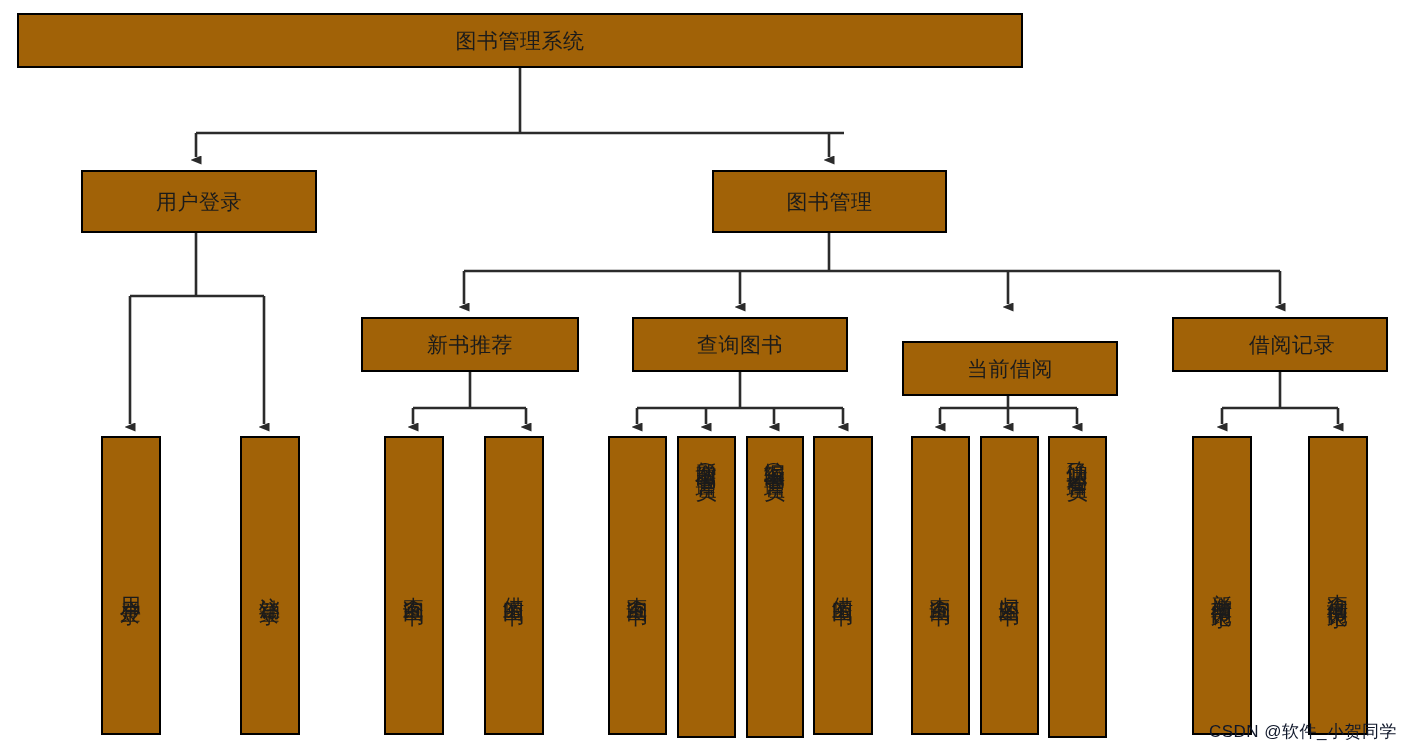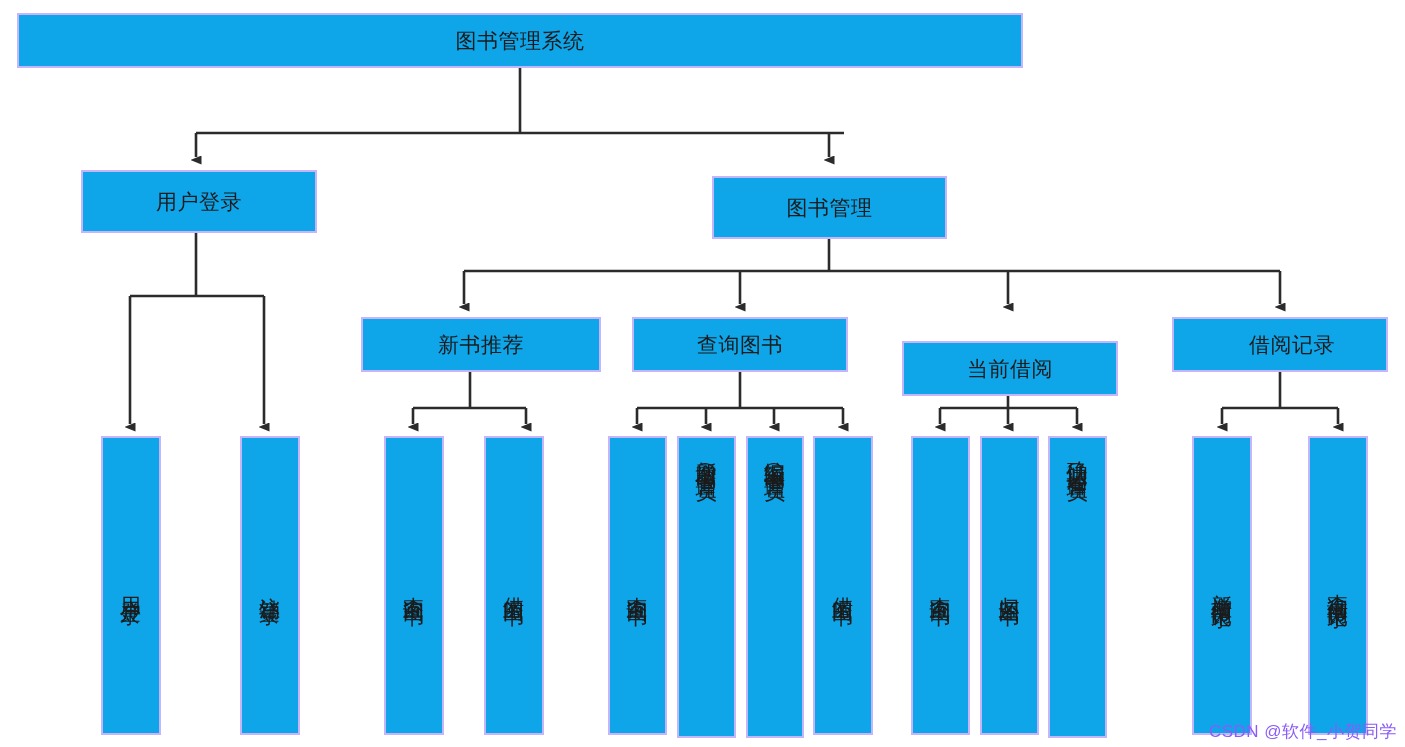--- a/index.html
+++ b/index.html
@@ -21,22 +21,22 @@
   svg#wires {
     position: absolute;
     left: 0;
     top: 0;
     width: 1405px;
     height: 747px;
   }
   .node {
     position: absolute;
     box-sizing: border-box;
-    background: #0ea5e9;
-    border: 2px solid #c4b5fd;
+    background: #a16207;
+    border: 2px solid #000000;
     display: flex;
     align-items: center;
     justify-content: center;
     z-index: 2;
   }
   .node .label-h {
     font-size: 21px;
     color: #1b1b1b;
     line-height: 1.1;
     letter-spacing: 0.5px;
@@ -59,21 +59,21 @@
   }
   .node.leaf.centered {
     align-items: center;
     padding-top: 0;
   }
   .watermark {
     position: absolute;
     right: 8px;
     bottom: 4px;
     font-size: 17px;
-    color: #8b5cf6;
+    color: #0f172a;
     letter-spacing: 0.5px;
     white-space: nowrap;
     z-index: 5;
   }
 </style>
 </head>
 <body>
 
 <div id="canvas">
 
@@ -128,25 +128,25 @@
     </g>
   </svg>
 
   <div class="node" style="left:17px; top:13px; width:1006px; height:55px;">
     <span class="label-h">图书管理系统</span>
   </div>
 
   <div class="node" style="left:81px; top:170px; width:236px; height:63px;">
     <span class="label-h">用户登录</span>
   </div>
-  <div class="node" style="left:712px; top:176px; width:235px; height:63px;">
+  <div class="node" style="left:712px; top:170px; width:235px; height:63px;">
     <span class="label-h">图书管理</span>
   </div>
 
-  <div class="node" style="left:361px; top:317px; width:240px; height:55px;">
+  <div class="node" style="left:361px; top:317px; width:218px; height:55px;">
     <span class="label-h">新书推荐</span>
   </div>
   <div class="node" style="left:632px; top:317px; width:216px; height:55px;">
     <span class="label-h">查询图书</span>
   </div>
   <div class="node" style="left:902px; top:317px; width:216px; height:55px;margin-top:24px;">
     <span class="label-h">当前借阅</span>
   </div>
   <div class="node" style="left:1172px; top:317px; width:216px; height:55px;padding-left:24px;">
     <span class="label-h">借阅记录</span>

